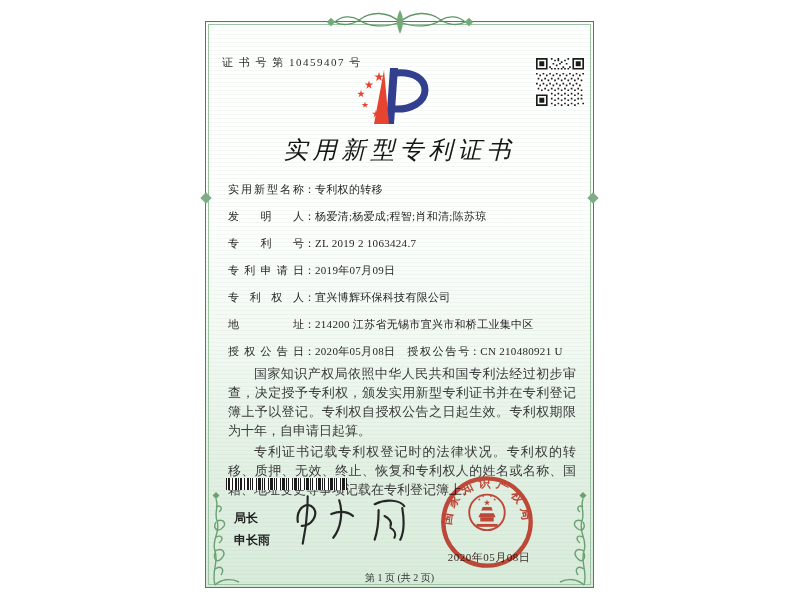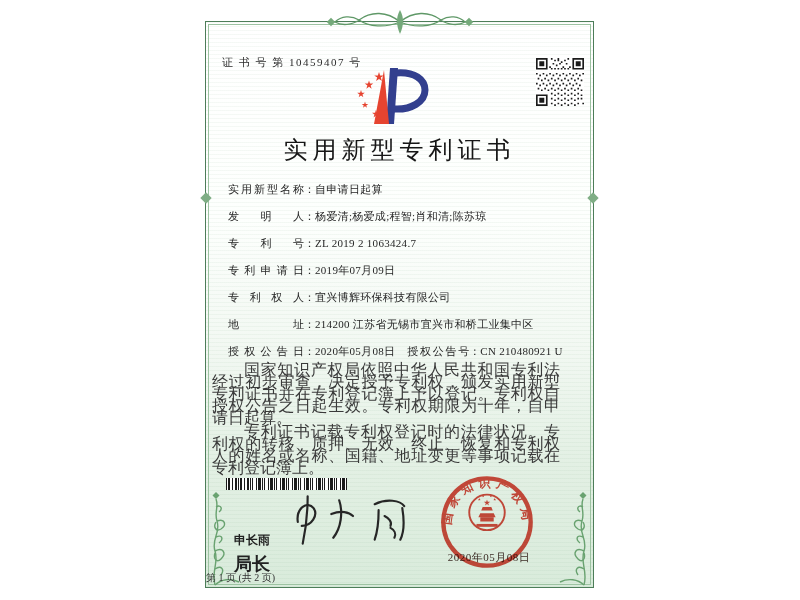--- a/index.html
+++ b/index.html
@@ -17,51 +17,51 @@
   }
   .inner-frame { position:absolute; inset:2px; border:1px solid #9dc3a2; pointer-events:none; }
 
   .abs { position:absolute; }
 
   
   .cert-no { left:16px; top:33px; font-size:11px; letter-spacing:1.5px; color:#2b2b2b; }
   .logo { left:143px; top:46px; width:84px; height:58px; }
   .qr { left:330px; top:36px; width:48px; height:48px; }
   .title { left:0; top:112px; width:100%; text-align:center; font-size:24px;
-    letter-spacing:5px; color:#161616; font-weight:500; }
+    letter-spacing:5px; color:#161616; font-weight:500;font-style:italic; }
 
   
   .fields { left:22px; top:152px; width:350px; font-size:11px; color:#262626; }
   .field-row { position:absolute; left:0; white-space:nowrap; }
   .f-label { display:inline-block; width:76px; text-align:justify; text-align-last:justify; }
   .f-label2 { display:inline-block; width:62px; text-align:justify; text-align-last:justify; }
   .f-colon { display:inline-block; }
   .f-value { letter-spacing:0.3px; }
   .r0{top:8px}.r1{top:35px}.r2{top:62px}.r3{top:89px}.r4{top:116px}.r5{top:143px}.r6{top:170px}
   .pair2 { margin-left:12px; }
 
   
-  .paras { left:6px; top:342px; width:348px; font-size:16px; line-height:12px;
+  .paras { left:22px; top:342px; width:348px; font-size:13px; line-height:19px;
     color:#3a3a3a; text-align:justify; }
   .paras p { text-indent:2em; margin:0 0 2px 0; }
 
   
   .barcode { left:20px; top:456px; width:121px; height:12px; background:
     repeating-linear-gradient(90deg,#1a1a1a 0 1px,#fdfdfd 1px 2px,#1a1a1a 2px 3.5px,#fdfdfd 3.5px 6px,#1a1a1a 6px 7px,#fdfdfd 7px 8.5px,#1a1a1a 8.5px 11px,#fdfdfd 11px 12px); }
-  .officer-title { left:28px; top:488px; font-size:18px; font-weight:bold; color:#222;
-    font-family:"Liberation Sans","DejaVu Sans",sans-serif;margin-top:42px; }
+  .officer-title { left:28px; top:488px; font-size:12px; font-weight:bold; color:#222;
+    font-family:"Liberation Sans","DejaVu Sans",sans-serif; }
   .officer-name { left:28px; top:510px; font-size:12px; font-weight:bold; color:#222;
     font-family:"Liberation Sans","DejaVu Sans",sans-serif; }
   .signature { left:78px; top:466px; width:138px; height:62px; }
 
   .seal { left:233px; top:452px; width:96px; height:96px; opacity:0.9; mix-blend-mode:multiply; }
   .seal-date { left:228px; top:528px; width:110px; font-size:11px; color:#3d2d26;
     letter-spacing:0.5px; text-align:center; }
 
-  .footer { left:0; top:549px; width:100%; text-align:left; font-size:10px; color:#333; }
+  .footer { left:0; top:549px; width:100%; text-align:center; font-size:10px; color:#333; }
 
   
   .crest { left:50%; top:-15px; transform:translateX(-50%); width:150px; height:32px; }
   .flourish-bl { left:1px; bottom:1px; width:42px; height:95px; }
   .flourish-br { right:1px; bottom:1px; width:42px; height:95px; transform:scaleX(-1); }
   .edge-diamond { width:8px; height:8px; background:#7fae85; transform:rotate(45deg); top:172px; }
   .ed-left { left:-4px; } .ed-right { right:-4px; }
 </style>
 </head>
 <body>
@@ -131,21 +131,21 @@
       <path fill="#1b1b1b" d="M0 0h7v7H0z M22 0h7v7h-7z M0 22h7v7H0z"></path>
       <path fill="#ffffff" d="M1 1h5v5H1z M23 1h5v5h-5z M1 23h5v5H1z"></path>
       <path fill="#1b1b1b" d="M2 2h3v3H2z M24 2h3v3h-3z M2 24h3v3H2z"></path>
       <path fill="#1b1b1b" d="M9 0h1v1H9zM11 1h1v1h-1zM13 0h1v2h-1zM15 2h1v1h-1zM17 1h1v1h-1zM19 0h1v1h-1zM10 3h1v1h-1zM12 4h1v1h-1zM14 3h1v1h-1zM16 5h1v1h-1zM18 3h1v1h-1zM8 5h1v1H8zM20 5h1v1h-1zM9 6h1v1H9zM11 6h1v1h-1zM13 6h1v1h-1zM15 6h1v1h-1zM17 6h1v1h-1zM19 6h1v1h-1zM0 9h1v1H0zM2 10h1v1H2zM4 9h1v1H4zM6 10h1v1H6zM8 9h1v1H8zM10 10h1v1h-1zM12 9h1v1h-1zM14 10h1v1h-1zM16 9h1v1h-1zM18 10h1v1h-1zM20 9h1v1h-1zM22 10h1v1h-1zM24 9h1v1h-1zM26 10h1v1h-1zM28 9h1v1h-1zM1 12h1v1H1zM3 13h1v1H3zM5 12h1v1H5zM7 13h1v1H7zM9 12h1v1H9zM11 13h1v1h-1zM13 12h1v1h-1zM15 13h1v1h-1zM17 12h1v1h-1zM19 13h1v1h-1zM21 12h1v1h-1zM23 13h1v1h-1zM25 12h1v1h-1zM27 13h1v1h-1zM0 15h1v1H0zM2 16h1v1H2zM4 15h1v1H4zM6 16h1v1H6zM8 15h1v1H8zM10 16h1v1h-1zM12 15h1v1h-1zM14 16h1v1h-1zM16 15h1v1h-1zM18 16h1v1h-1zM20 15h1v1h-1zM22 16h1v1h-1zM24 15h1v1h-1zM26 16h1v1h-1zM1 18h1v1H1zM3 19h1v1H3zM5 18h1v1H5zM7 19h1v1H7zM9 18h1v1H9zM11 19h1v1h-1zM13 18h1v1h-1zM15 19h1v1h-1zM17 18h1v1h-1zM19 19h1v1h-1zM21 18h1v1h-1zM23 19h1v1h-1zM25 18h1v1h-1zM27 19h1v1h-1zM9 21h1v1H9zM11 22h1v1h-1zM13 21h1v1h-1zM15 22h1v1h-1zM17 21h1v1h-1zM19 22h1v1h-1zM21 21h1v1h-1zM23 22h1v1h-1zM25 21h1v1h-1zM27 22h1v1h-1zM9 24h1v1H9zM11 25h1v1h-1zM13 24h1v1h-1zM15 25h1v1h-1zM17 24h1v1h-1zM19 25h1v1h-1zM21 24h1v1h-1zM23 25h1v1h-1zM25 24h1v1h-1zM27 24h1v1h-1zM9 27h1v1H9zM11 28h1v1h-1zM13 27h1v1h-1zM15 28h1v1h-1zM17 27h1v1h-1zM19 28h1v1h-1zM21 27h1v1h-1zM23 28h1v1h-1zM25 27h1v1h-1zM28 27h1v1h-1z"></path>
     </svg>
 
     <div class="abs title">实用新型专利证书</div>
 
     <div class="abs fields">
       <div class="field-row r0">
-        <span class="f-label">实用新型名称</span><span class="f-colon">：</span><span class="f-value">自申请日起算</span>
+        <span class="f-label">实用新型名称</span><span class="f-colon">：</span><span class="f-value">专利权的转移</span>
       </div>
       <div class="field-row r1">
         <span class="f-label">发明人</span><span class="f-colon">：</span><span class="f-value">杨爱清;杨爱成;程智;肖和清;陈苏琼</span>
       </div>
       <div class="field-row r2">
         <span class="f-label">专利号</span><span class="f-colon">：</span><span class="f-value">ZL 2019 2 1063424.7</span>
       </div>
       <div class="field-row r3">
         <span class="f-label">专利申请日</span><span class="f-colon">：</span><span class="f-value">2019年07月09日</span>
       </div>

